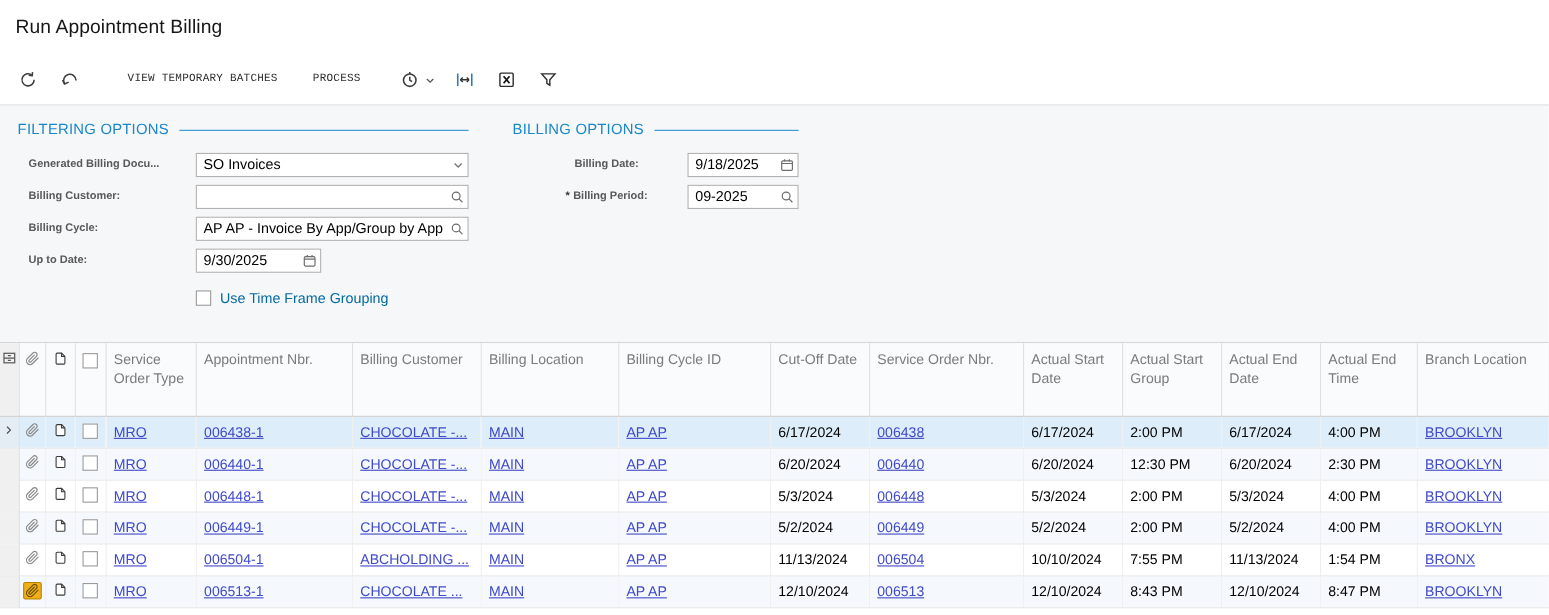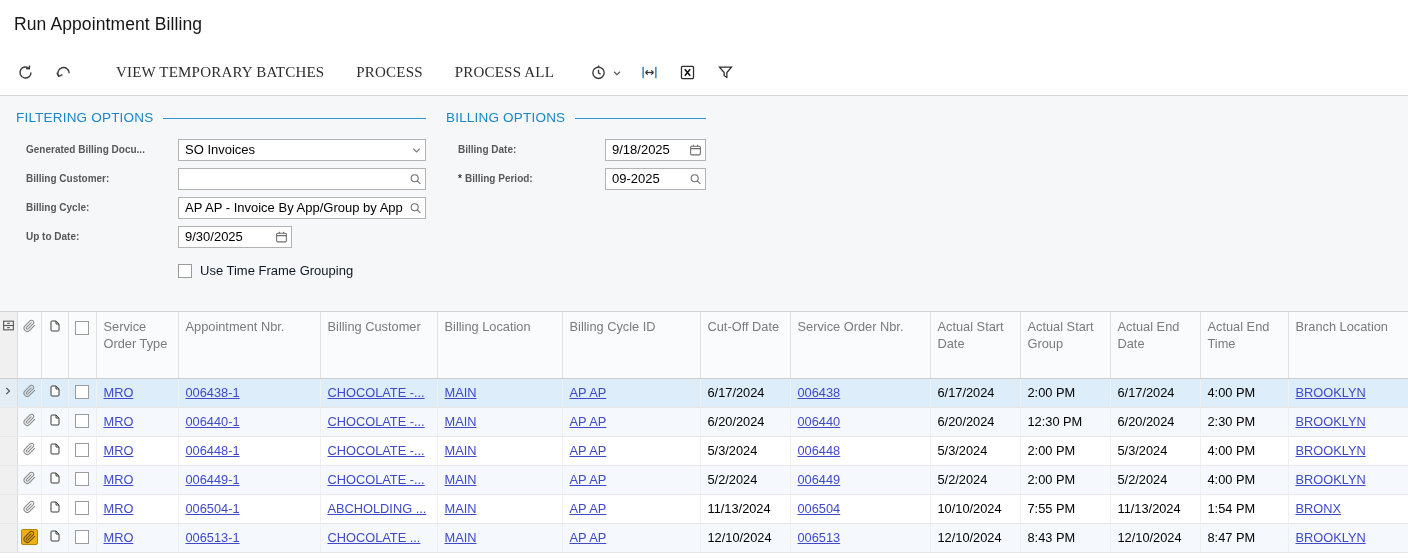--- a/index.html
+++ b/index.html
@@ -12,51 +12,51 @@
   .title-bar { height:50px; padding:14px 14px 0 14px; }
   .title-bar h1 { margin:0; font-size:17.5px; font-weight:500; color:#161616; letter-spacing:.1px; }
 
   
   .toolbar { height:45px; display:flex; align-items:center; padding-left:8px; background:#fff; }
   .icon-btn {
     background:none; border:0; padding:0; width:34px; height:32px; cursor:pointer;
     display:flex; align-items:center; justify-content:center; flex:none;
   }
   .text-btn {
-    background:none; border:0; cursor:pointer; font-family:Liberation Serif, serif;
-    font-size:15px; color:#2d2d2d; padding:8px 16px; letter-spacing:.2px; flex:none;
+    background:none; border:0; cursor:pointer; font-family:Liberation Mono, monospace;
+    font-size:10px; color:#2d2d2d; padding:8px 16px; letter-spacing:.2px; flex:none;
   }
   .tb-gap-s { margin-left:4px; } .tb-gap-m { margin-left:14px; } .tb-gap-l { margin-left:20px; }
   .combo-btn { display:flex; align-items:center; gap:5px; width:auto; padding:0 6px; }
   .toolbar-divider { border-top:1px solid #d6d6d6; }
 
   
   .filter-panel { background:#f6f7f8; height:215px; padding:10px 0 0 16px; display:flex; }
   .fcol-left  { width:410px; flex:none; }
-  .fcol-right { width:260px; flex:none; margin-left:20px; }
+  .fcol-right { width:260px; flex:none; margin-left:40px;text-align:center; }
   .section-h { display:flex; align-items:center; height:22px; margin-bottom:7px; }
   .section-h .sh-text { color:#1a87c9; font-size:13.5px; letter-spacing:.2px; white-space:nowrap; }
   .section-h .rule { flex:1; border-top:1px solid #2e93d2; margin-left:10px; margin-top:2px; }
   .frow { display:flex; align-items:center; height:29px; padding-left:10px; }
   .fcol-right .frow { padding-left:12px; }
   .frow label { width:152px; flex:none; font-size:10px; color:#585858; white-space:nowrap; overflow:hidden;font-weight:bold; }
   .fcol-right .frow label { width:147px; }
   .req { color:#333; margin-right:3px; }
   .fbox {
     position:relative; background:#fff; border:1px solid #b3b3b3; height:22px;
     display:flex; align-items:center; padding:0 20px 0 6px; font-size:13px; color:#000;
   }
   .fbox .fval { overflow:hidden; white-space:nowrap; }
   .ficon { position:absolute; right:3px; top:50%; transform:translateY(-50%); display:flex; }
   .w250 { width:250px; } .w100 { width:114px; }
   .cbrow { display:flex; align-items:center; margin:12px 0 0 162px; gap:8px; }
   .cb {
     width:14px; height:14px; background:#fff; border:1px solid #9b9b9b; display:inline-block; flex:none;
   }
-  .cblabel { font-size:13px; color:#0f172a; }
+  .cblabel { font-size:13px; color:#0369a1; }
 
   
   .grid { border-top:1px solid #d2d2d2; }
   table { border-collapse:collapse; table-layout:fixed; width:1408px; }
   thead th {
     height:66px; vertical-align:top; text-align:left; padding:7px 4px 0 7px;
     font-weight:400; font-size:12.8px; line-height:1.3; color:#7b7b7b;
     background:#fafbfc; border-right:1px solid #e1e1e1; border-bottom:1px solid #cfcfcf;
   }
   thead th.icon { padding:7px 0 0 0; text-align:center; }
@@ -98,21 +98,20 @@
     <button class="icon-btn tb-gap-s">
       <span style="display:flex">
         <svg width="17" height="17" viewBox="0 0 24 24" fill="none" stroke="#3d3d3d" stroke-width="2">
             <path d="M20 13a8 8 0 1 0-14.8 4.2"></path>
             <polyline points="2.6,12.4 5.3,17.5 10.5,15.1"></polyline>
           </svg>
       </span>
     </button>
     <button class="text-btn tb-gap-l">VIEW TEMPORARY BATCHES</button>
     <button class="text-btn">PROCESS</button>
-    <button class="text-btn">PROCESS ALL</button>
     <button class="icon-btn combo-btn tb-gap-m">
       <span style="display:flex">
         <svg width="17" height="17" viewBox="0 0 24 24" fill="none" stroke="#3d3d3d" stroke-width="2">
             <circle cx="12" cy="12.5" r="8"></circle>
             <path d="M12 8v4.5l3 2"></path>
             <path d="M12 2v2.5"></path>
           </svg>
       </span>
       <span style="display:flex">
         <svg width="10" height="10" viewBox="0 0 24 24" fill="none" stroke="#555" stroke-width="2.8">

